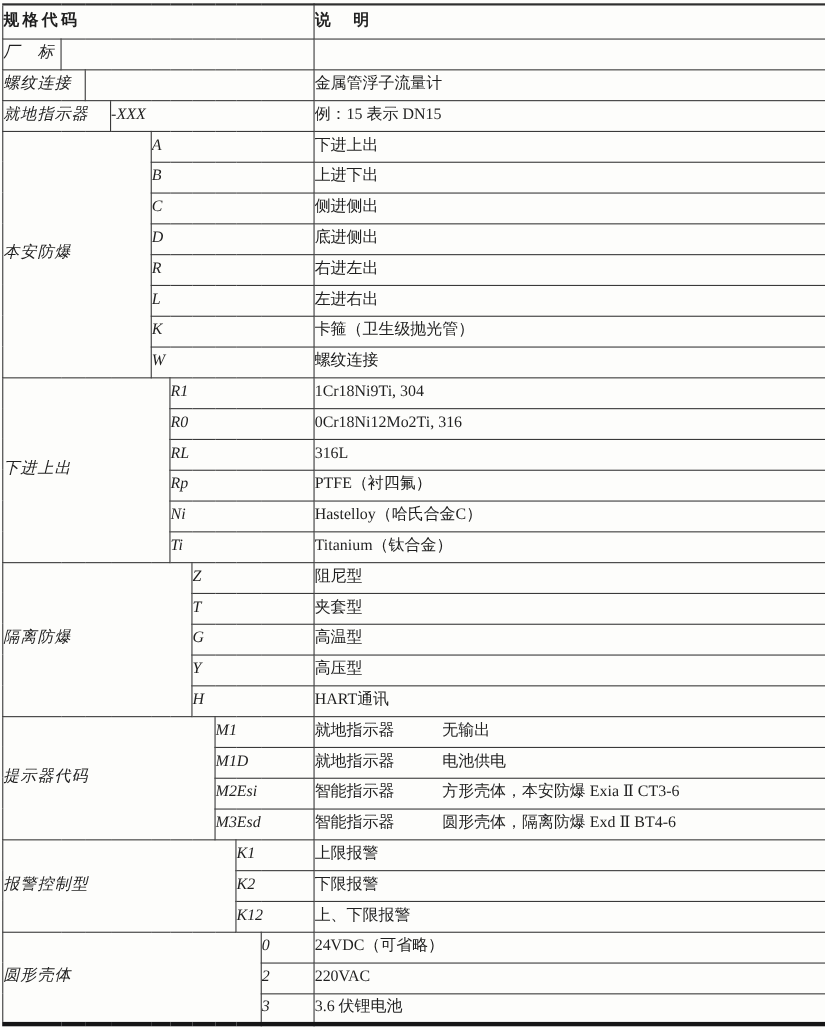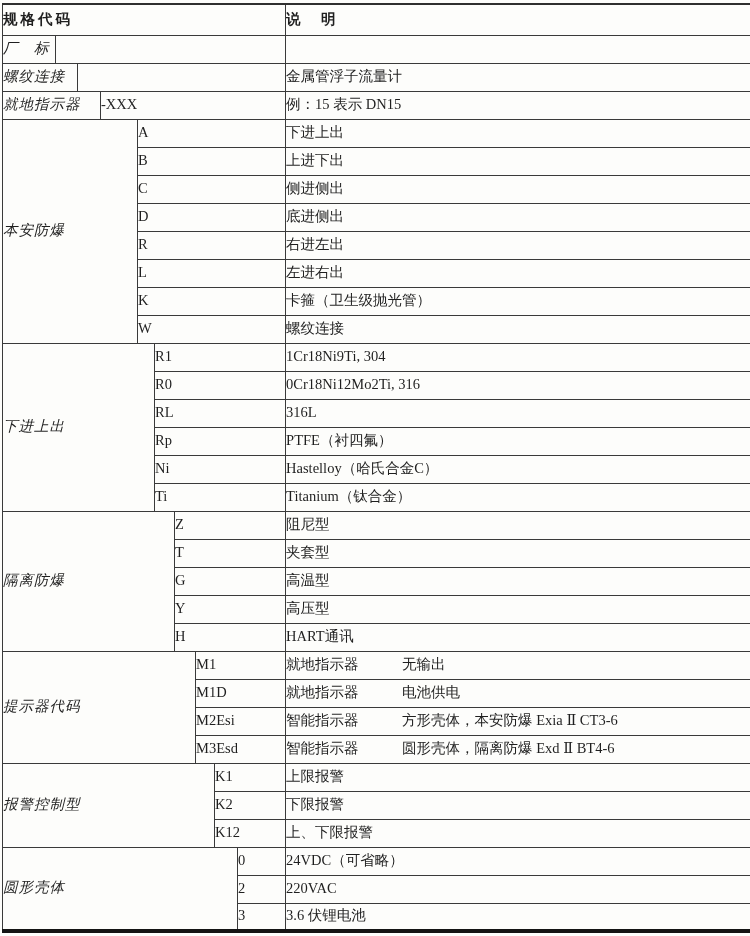--- a/index.html
+++ b/index.html
@@ -44,20 +44,21 @@
     color: #161616;
   }
   td.label-cell {
     padding-left: 9px;
     letter-spacing: 1px;
     font-style: italic;
   }
   td.code-cell {
     padding-left: 10px;
     font-size: 14.5px;
+    font-style: italic;
   }
   td.desc-cell {
     padding-left: 22px;
   }
 </style>
 </head>
 <body>
 
 <div class="page">
   <table class="spec">

